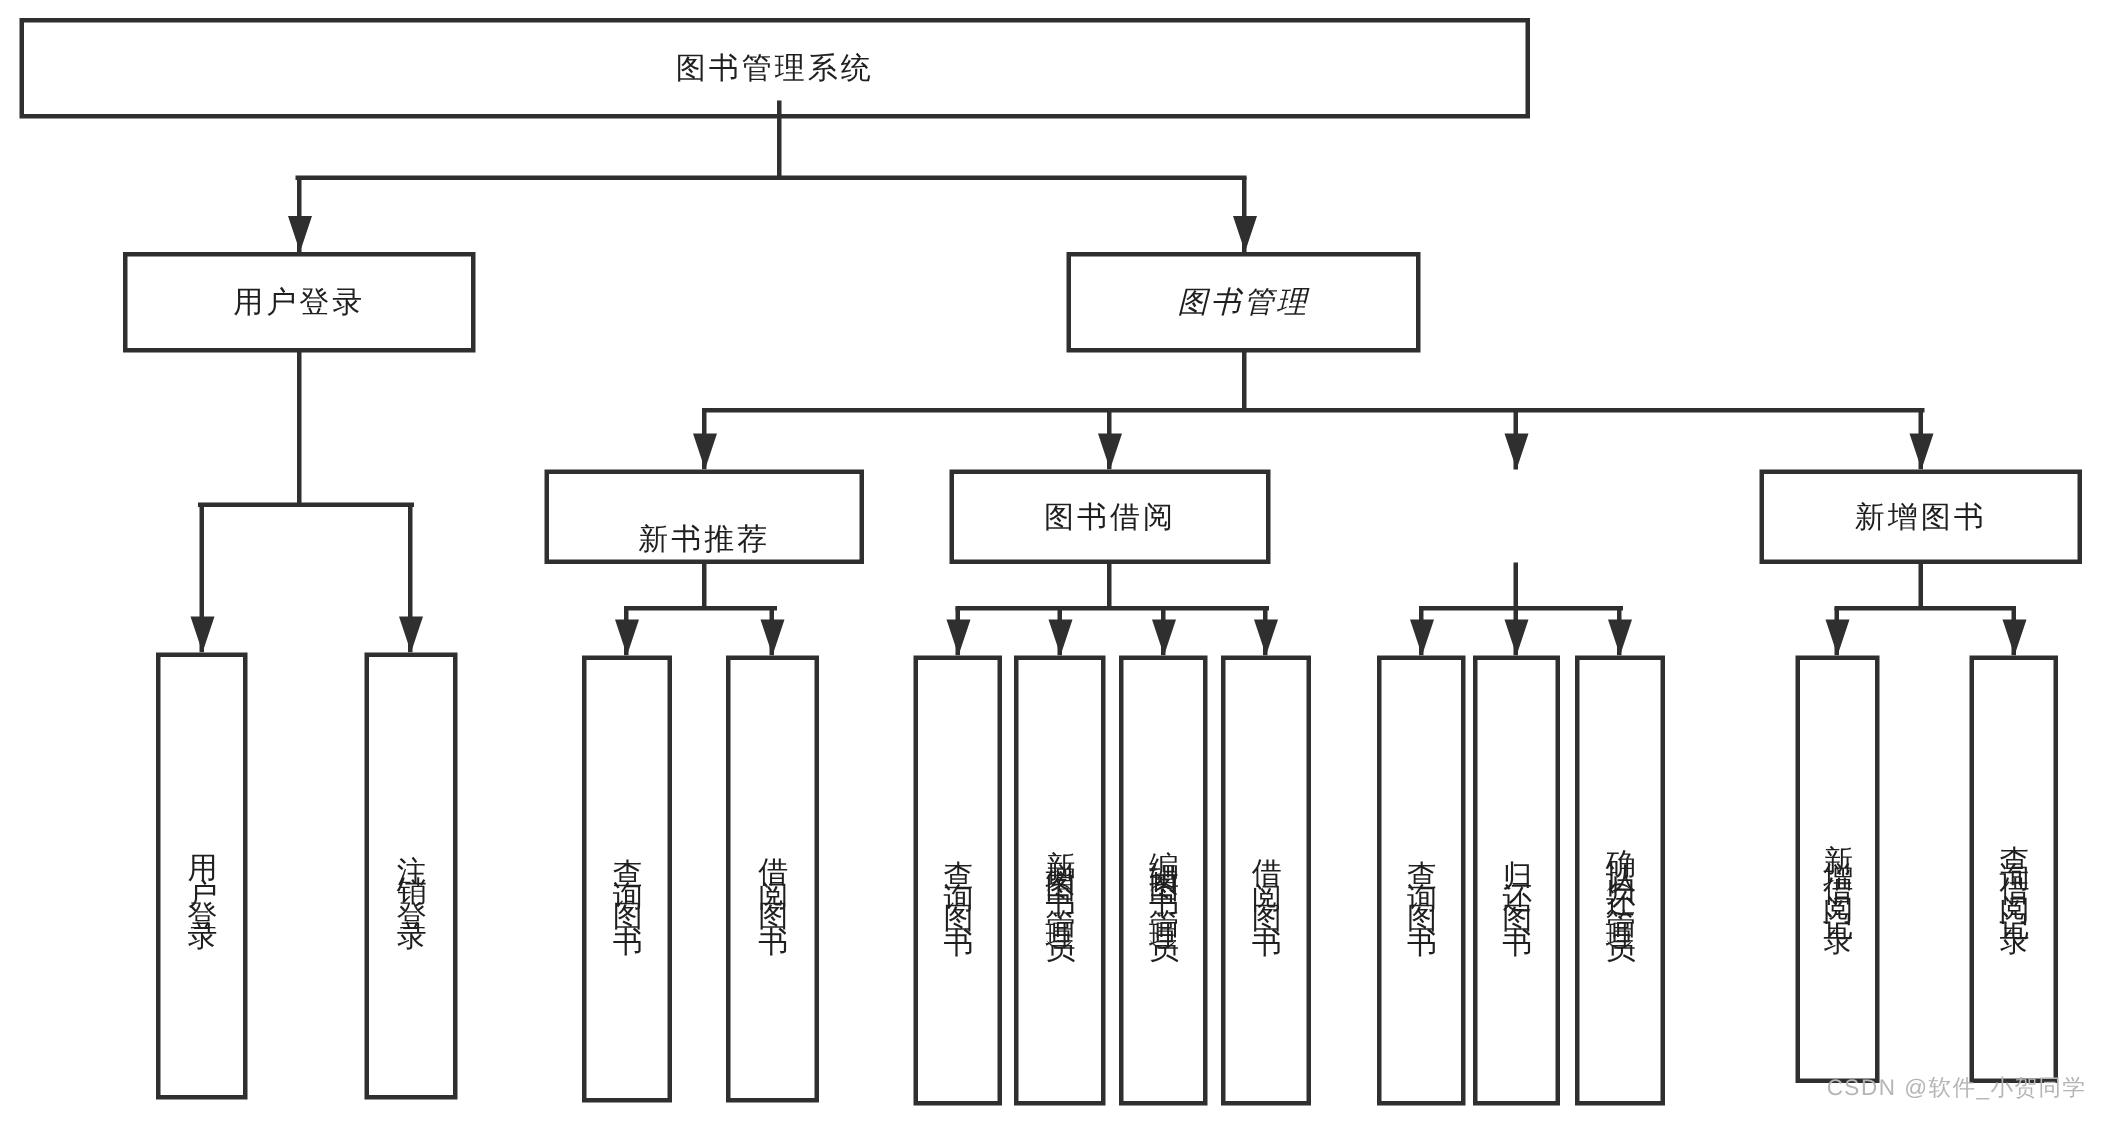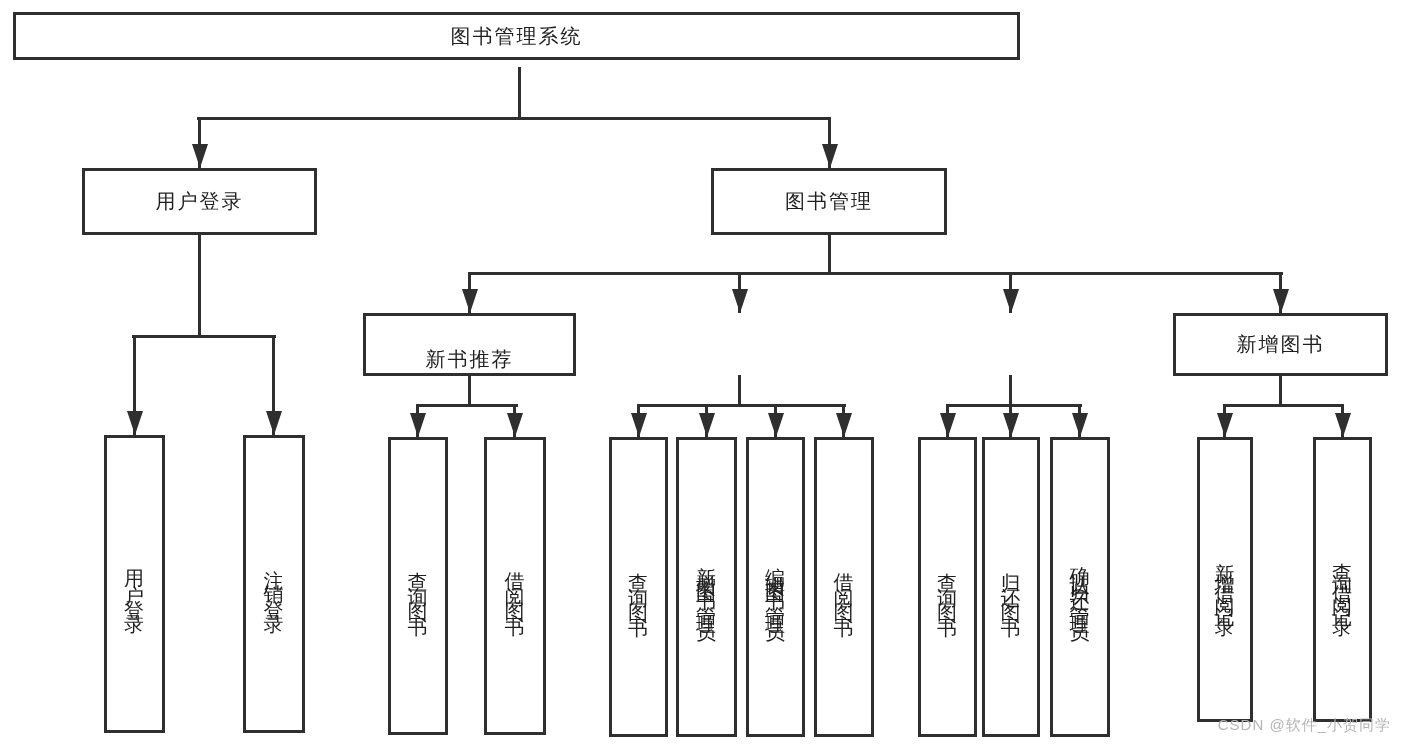--- a/index.html
+++ b/index.html
@@ -70,50 +70,53 @@
     letter-spacing: 1px;
     color: var(--watermark);
     white-space: nowrap;
   }
 </style>
 </head>
 <body>
 
 <div class="canvas">
 
-  <div class="node" style="left:13px; top:12px; width:1007px; height:48px;">
+  <div class="node" style="left:13px; top:12px; width:1007px; height:67px;">
     <span class="h-label">图书管理系统</span>
   </div>
 
   <div class="vline" style="left:518px; top:67px; height:51px;"></div>
   <div class="hline" style="left:197px; top:117px; width:634px;"></div>
   <div class="arrow" style="left:198px; top:118px; height:50px;"></div>
   <div class="arrow" style="left:828px; top:118px; height:50px;"></div>
 
   <div class="node" style="left:82px; top:168px; width:235px; height:67px;">
     <span class="h-label">用户登录</span>
   </div>
-  <div class="node" style="left:711px; top:168px; width:236px; height:67px;">
+  <div class="node" style="left:711px; top:168px; width:236px; height:67px;font-style:italic;">
     <span class="h-label">图书管理</span>
   </div>
 
   <div class="vline" style="left:198px; top:234px; height:103px;"></div>
   <div class="hline" style="left:132px; top:335px; width:144px;"></div>
   <div class="arrow" style="left:133px; top:336px; height:99px;"></div>
   <div class="arrow" style="left:272px; top:336px; height:99px;"></div>
 
   <div class="vline" style="left:828px; top:234px; height:40px;"></div>
   <div class="hline" style="left:468px; top:272px; width:815px;"></div>
   <div class="arrow" style="left:468px; top:273px; height:40px;"></div>
   <div class="arrow" style="left:738px; top:273px; height:40px;"></div>
   <div class="arrow" style="left:1009px; top:273px; height:40px;"></div>
   <div class="arrow" style="left:1279px; top:273px; height:40px;"></div>
 
   <div class="node" style="left:363px; top:313px; width:213px; height:63px;align-items:flex-end;">
     <span class="h-label">新书推荐</span>
+  </div>
+  <div class="node" style="left:633px; top:313px; width:214px; height:63px;">
+    <span class="h-label">图书借阅</span>
   </div>
   <div class="node" style="left:1173px; top:313px; width:215px; height:63px;">
     <span class="h-label">新增图书</span>
   </div>
 
   <div class="vline" style="left:468px; top:375px; height:31px;"></div>
   <div class="hline" style="left:416px; top:404px; width:102px;"></div>
   <div class="arrow" style="left:416px; top:405px; height:32px;"></div>
   <div class="arrow" style="left:513px; top:405px; height:32px;"></div>
 

